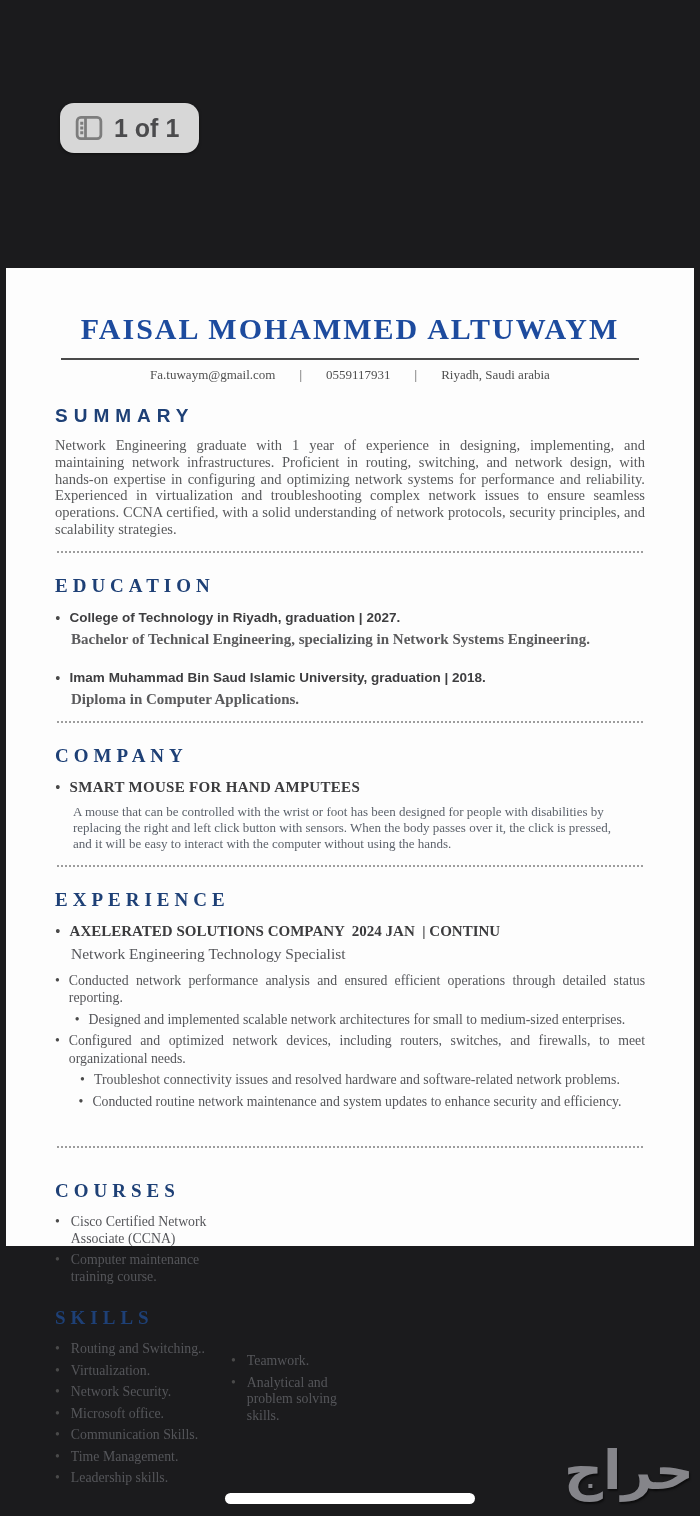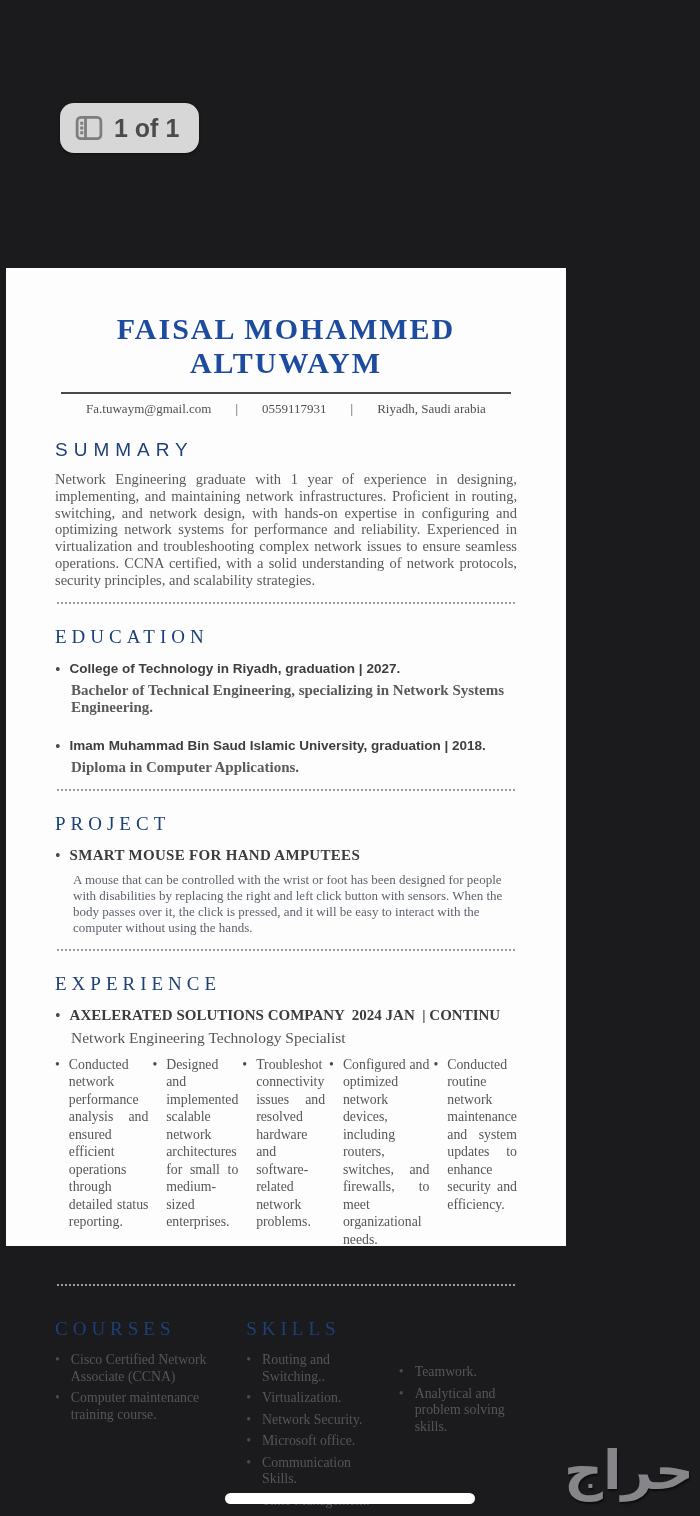--- a/index.html
+++ b/index.html
@@ -4,46 +4,46 @@
 <style>
   html,body{margin:0;padding:0;background:#000;}
   .screen{position:relative;width:700px;height:1516px;background:#1b1b1d;overflow:hidden;
           font-family:"Liberation Serif", serif;}
   
   .page-pill{position:absolute;left:33px;top:103px;height:50px;display:flex;align-items:center;
              gap:10px;background:#d7d7d7;border-radius:14px;padding:0 20px 0 14px;
              box-shadow:0 1px 3px rgba(0,0,0,.5);cursor:pointer;margin-left:27px;}
   .page-pill .txt{font-family:"Liberation Sans",sans-serif;font-weight:bold;font-size:25px;color:#4b4b4d;}
   
-  .page{position:absolute;left:6px;top:268px;width:560px;height:978px;background:#fdfdfd;
+  .page{position:absolute;left:6px;top:268px;width:688px;height:978px;background:#fdfdfd;
         box-sizing:border-box;padding:0 49px;}
   .doc-name{margin-top:44px;text-align:center;font-weight:bold;font-size:30px;letter-spacing:2px;
             color:#1d4b9e;}
   .head-rule{border:none;border-top:2px solid #4a4a4a;margin:12px 6px 0 6px;}
   .contact{display:flex;justify-content:center;gap:24px;margin-top:7px;font-size:13px;color:#4f4f4f;}
-  .sec-head{font-size:19px;font-weight:normal;letter-spacing:5px;color:#1e4076;margin-top:22px;}
+  .sec-head{font-size:19px;font-weight:bold;letter-spacing:5px;color:#1e4076;margin-top:22px;}
   .sec-head.sans{font-family:"Liberation Sans",sans-serif;letter-spacing:6px;}
   .summary-body{margin-top:10px;font-size:14.5px;line-height:16.8px;color:#58595b;text-align:justify;}
   .divider{border:none;border-top:2px dotted #9d9d9d;margin:13px 2px 0 2px;}
   
   .b-row{display:flex;gap:9px;align-items:flex-start;}
   .blt{flex:0 0 auto;color:#4a4a4a;}
   .blt::before{content:"\2022";}
   .edu-item{margin-top:13px;}
   .edu-head{font-family:"Liberation Sans",sans-serif;font-weight:bold;font-size:13.5px;color:#3e3e40;}
   .edu-detail{margin:3px 0 0 16px;font-size:15px;color:#5a5a5c;font-weight:bold;}
   .edu-item + .edu-item{margin-top:22px;}
   .proj-title{font-weight:bold;font-size:15px;color:#3c3c3e;letter-spacing:.3px;}
   .proj-body{margin:7px 0 0 18px;font-size:13px;line-height:16px;color:#5d636c;max-width:560px;}
   .xp-company{font-weight:bold;font-size:15px;color:#3c3c3e;white-space:pre-wrap;}
   .xp-role{margin:4px 0 0 16px;font-size:15.5px;color:#55565a;}
-  .xp-bullets{margin-top:9px;display:flex;flex-direction:row;gap:4px;}
+  .xp-bullets{margin-top:9px;display:flex;flex-direction:column;gap:4px;align-items:center;}
   .xp-bullets .b-row{font-size:13.8px;line-height:17.5px;color:#55565a;text-align:justify;}
   
-  .cols{display:flex;margin-top:10px;}
+  .cols{display:flex;margin-top:10px;flex-direction:column;}
   .courses-col{width:240px;}
   .skills-col{flex:1;}
   .skills-lists{display:flex;gap:26px;}
   .mini-list{margin-top:12px;display:flex;flex-direction:column;gap:5px;font-size:13.8px;
              line-height:16.5px;color:#55565a;}
   .mini-list .b-row{gap:11px;}
   .skills-lists .second{margin-top:24px;width:140px;}
   .courses-list{max-width:180px;}
   
   .home-indicator{position:absolute;left:225px;top:1493px;width:250px;height:11px;border-radius:6px;
@@ -96,21 +96,21 @@
     </div>
     <div class="edu-item">
       <div class="b-row">
         <span class="blt"></span>
         <span class="edu-head">Imam Muhammad Bin Saud Islamic University, graduation | 2018.</span>
       </div>
       <div class="edu-detail">Diploma in Computer Applications.</div>
     </div>
     <hr class="divider">
 
-    <div class="sec-head">PROJECT</div>
+    <div class="sec-head">COMPANY</div>
     <div class="b-row" style="margin-top:12px;">
       <span class="blt"></span>
       <span class="proj-title">SMART MOUSE FOR HAND AMPUTEES</span>
     </div>
     <div class="proj-body">A mouse that can be controlled with the wrist or foot has been designed for people with disabilities by replacing the right and left click button with sensors. When the body passes over it, the click is pressed, and it will be easy to interact with the computer without using the hands.</div>
     <hr class="divider">
 
     <div class="sec-head">EXPERIENCE</div>
     <div class="b-row" style="margin-top:12px;">
       <span class="blt"></span>
@@ -121,25 +121,25 @@
       <div class="b-row">
         <span class="blt"></span>
         <span>Conducted network performance analysis and ensured efficient operations through detailed status reporting.</span>
       </div>
       <div class="b-row">
         <span class="blt"></span>
         <span>Designed and implemented scalable network architectures for small to medium-sized enterprises.</span>
       </div>
       <div class="b-row">
         <span class="blt"></span>
+        <span>Configured and optimized network devices, including routers, switches, and firewalls, to meet organizational needs.</span>
+      </div>
+      <div class="b-row">
+        <span class="blt"></span>
         <span>Troubleshot connectivity issues and resolved hardware and software-related network problems.</span>
-      </div>
-      <div class="b-row">
-        <span class="blt"></span>
-        <span>Configured and optimized network devices, including routers, switches, and firewalls, to meet organizational needs.</span>
       </div>
       <div class="b-row">
         <span class="blt"></span>
         <span>Conducted routine network maintenance and system updates to enhance security and efficiency.</span>
       </div>
     </div>
     <hr class="divider" style="margin-top:36px;">
 
     <div class="cols">
       <div class="courses-col">

